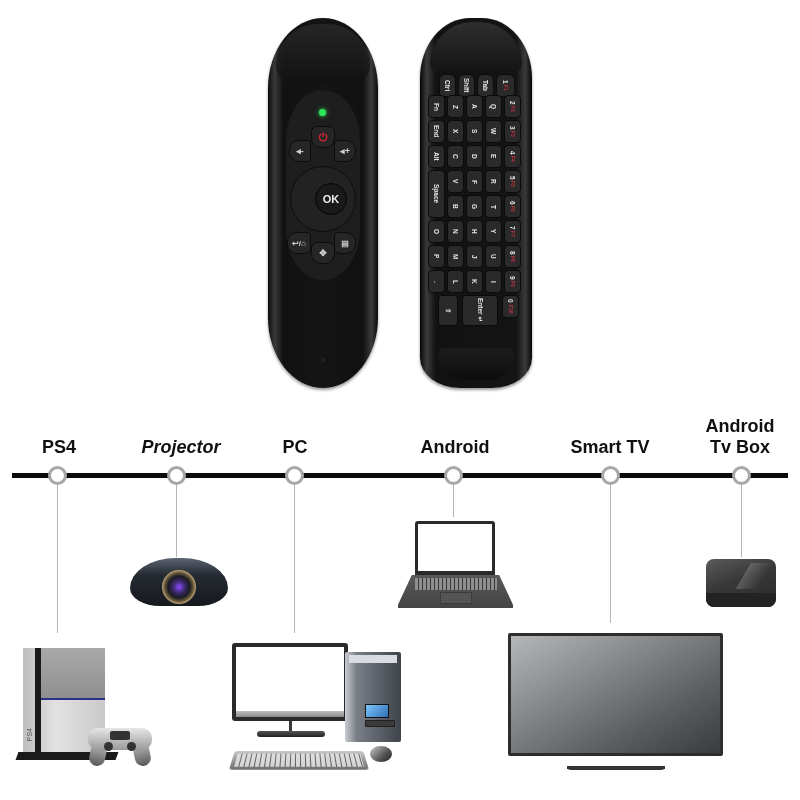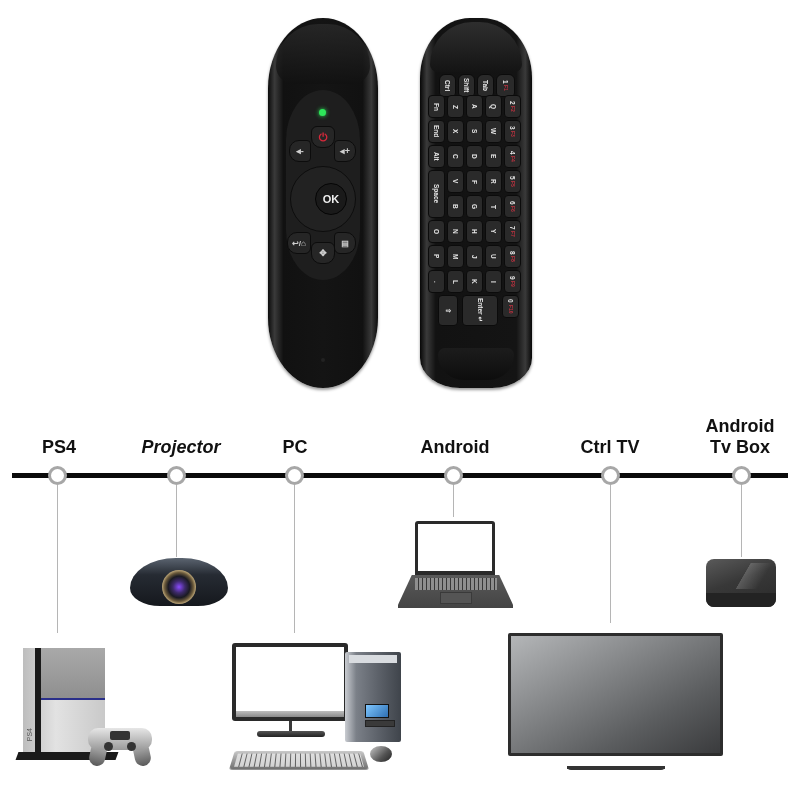--- a/index.html
+++ b/index.html
@@ -281,21 +281,21 @@
     </div>
   <div class="abs bottom-lip"></div>
 </div>
 
 <div class="abs timeline-line"></div>
 
 <div class="abs device-label" style="left:20px;top:437px;width:78px;">PS4</div>
 <div class="abs device-label" style="left:126px;top:437px;width:110px;font-style:italic;">Projector</div>
 <div class="abs device-label" style="left:260px;top:437px;width:70px;">PC</div>
 <div class="abs device-label" style="left:405px;top:437px;width:100px;">Android</div>
-<div class="abs device-label" style="left:555px;top:437px;width:110px;">Ctrl TV</div>
+<div class="abs device-label" style="left:555px;top:437px;width:110px;">Smart TV</div>
 <div class="abs device-label" style="left:690px;top:416px;width:100px;">Android</div>
 <div class="abs device-label" style="left:690px;top:437px;width:100px;">Tv Box</div>
 
 <div class="abs node" style="left:48px;top:466px;"></div>
 <div class="abs node" style="left:167px;top:466px;"></div>
 <div class="abs node" style="left:285px;top:466px;"></div>
 <div class="abs node" style="left:444px;top:466px;"></div>
 <div class="abs node" style="left:601px;top:466px;"></div>
 <div class="abs node" style="left:732px;top:466px;"></div>
 

